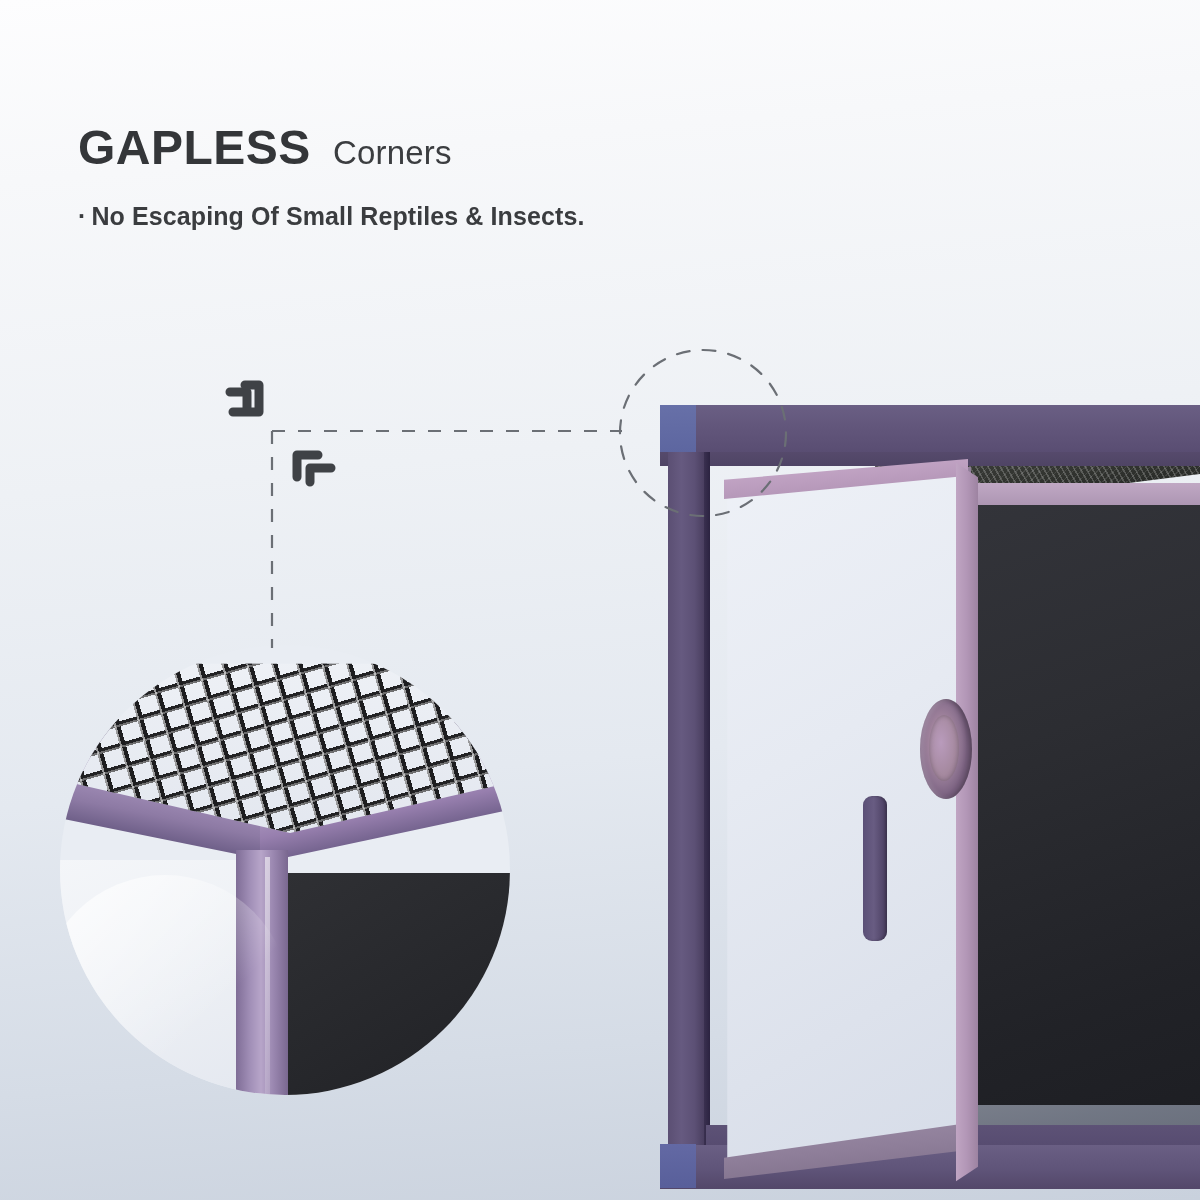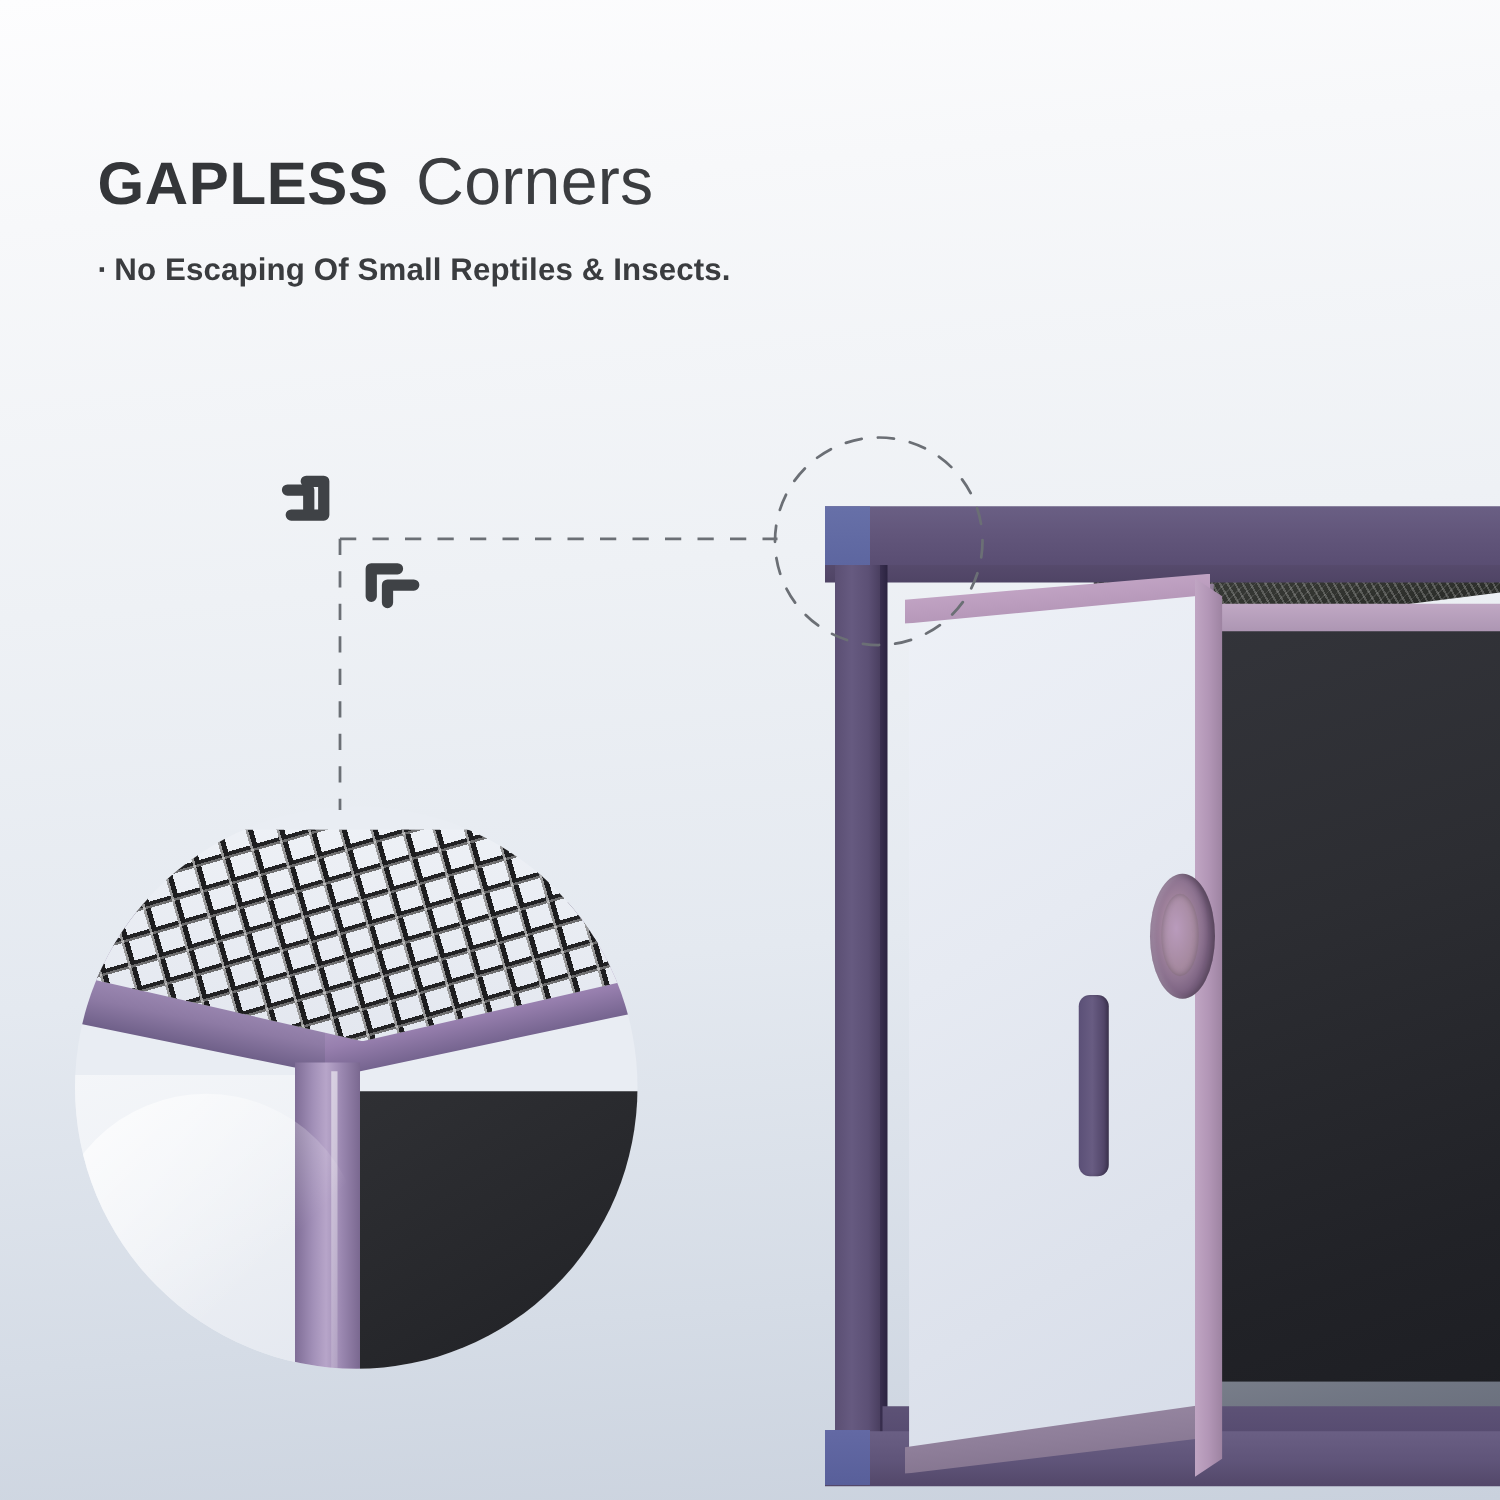--- a/index.html
+++ b/index.html
@@ -15,21 +15,21 @@
 
   
   #headings{position:absolute;left:78px;top:112px;}
   .h-row{display:flex;align-items:baseline;}
   .h-strong{
     font-size:48px;font-weight:700;letter-spacing:0.5px;color:#343639;
     line-height:1.0;
     margin-top:12px;
   }
   .h-light{
-    font-size:53px;font-weight:400;letter-spacing:0.2px;color:#3b3d40;
+    font-size:33px;font-weight:400;letter-spacing:0.2px;color:#3b3d40;
     margin-left:22px;line-height:1.0;
   }
   #subtitle{
     margin-top:30px;font-size:25px;font-weight:600;color:#3a3c3f;
     letter-spacing:0.1px;
   }
   #subtitle .bullet{margin-right:5px;color:#3a3c3f;}
 
   
   #vec{position:absolute;left:0;top:0;width:1200px;height:1200px;}

